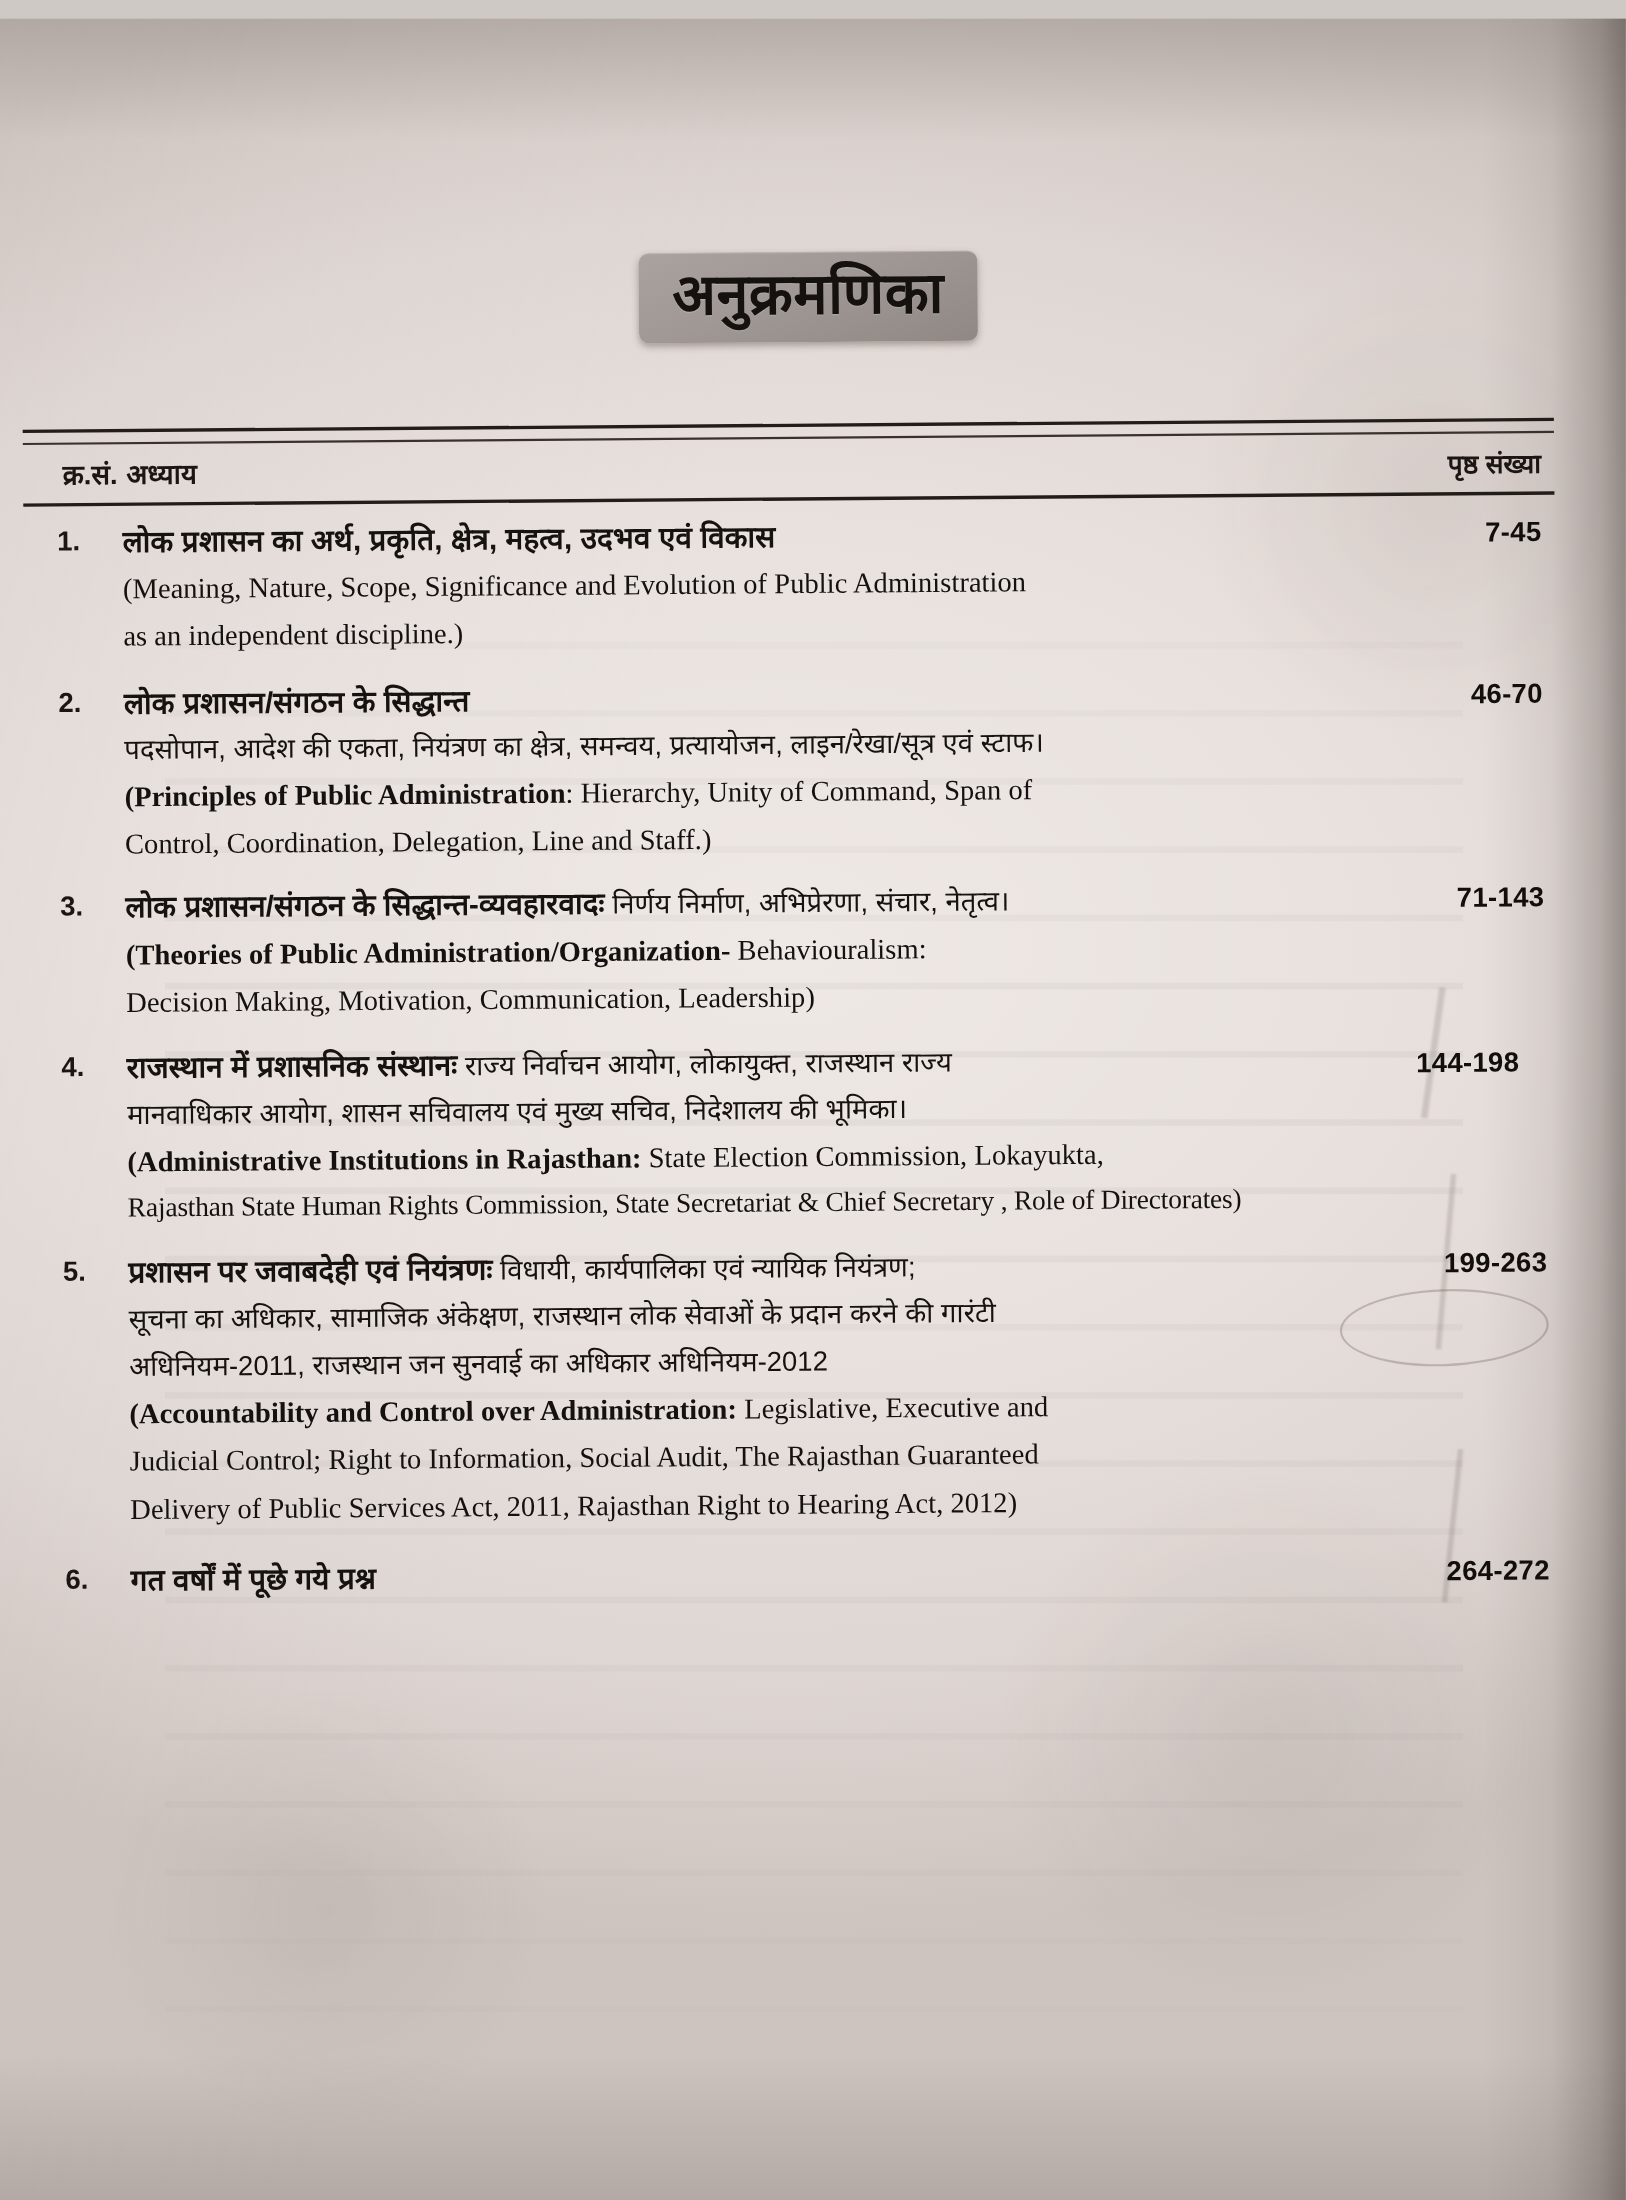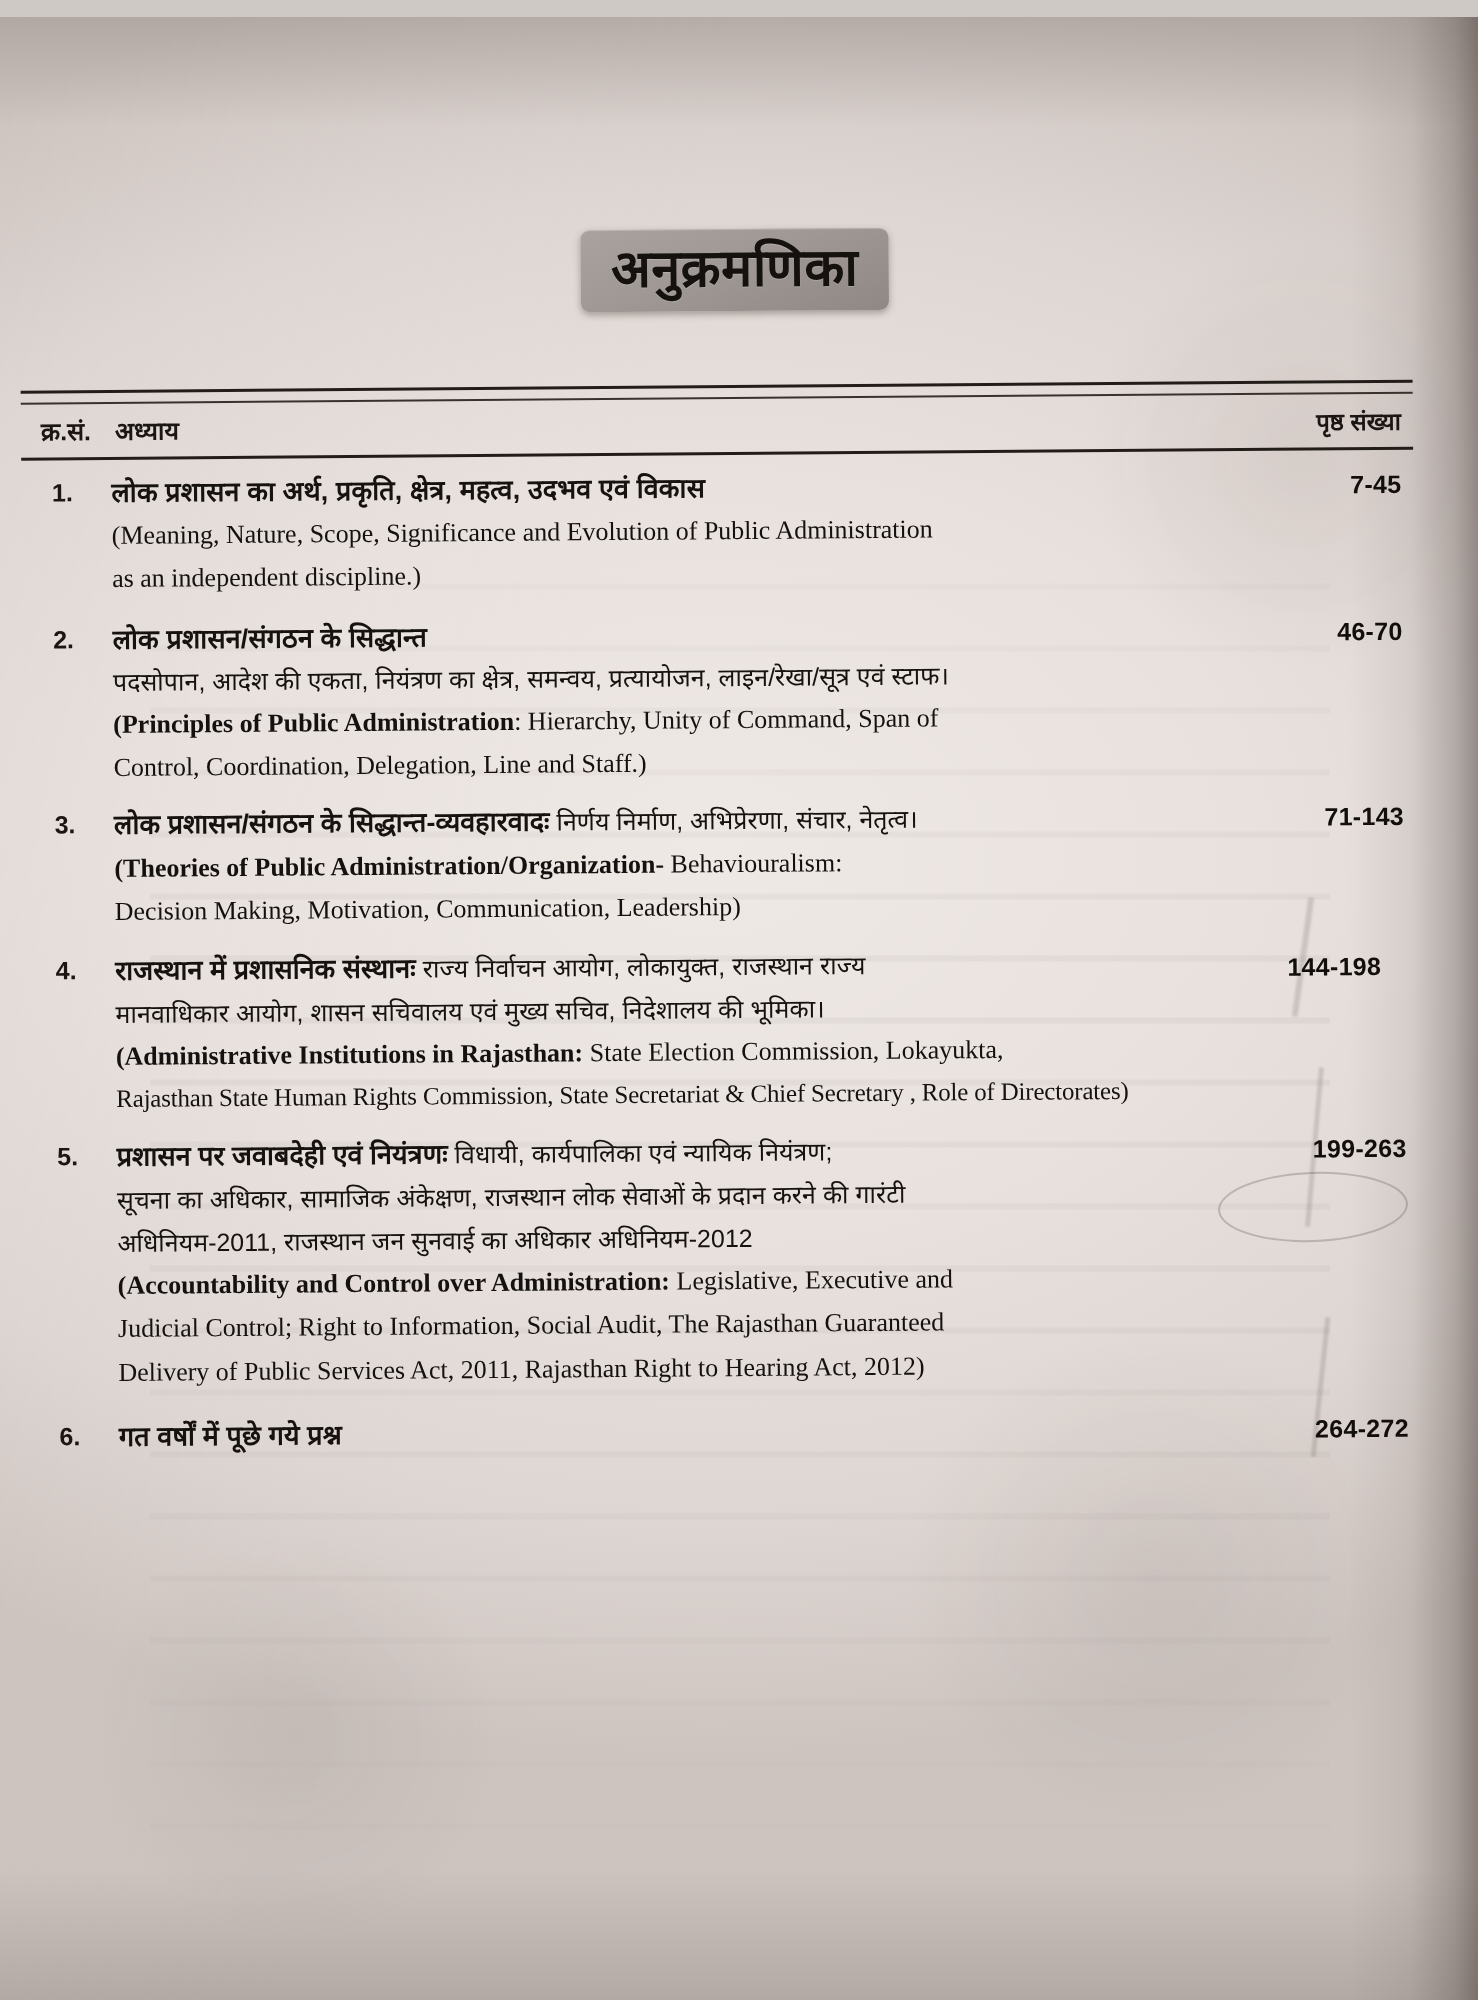--- a/index.html
+++ b/index.html
@@ -142,21 +142,21 @@
     border-top: 3px solid #231d1a;
   }
   #table-head {
     display: flex;
     align-items: baseline;
     padding: 9px 0 10px 0;
   }
   .col-sn {
     width: 82px;
     flex: 0 0 82px;
-    text-align: center;
+    text-align: right;
     padding-left: 4px;
   }
   .col-chapter {
     flex: 1 1 auto;
     padding-left: 8px;
   }
   .col-page {
     width: 228px;
     flex: 0 0 228px;
     text-align: right;

